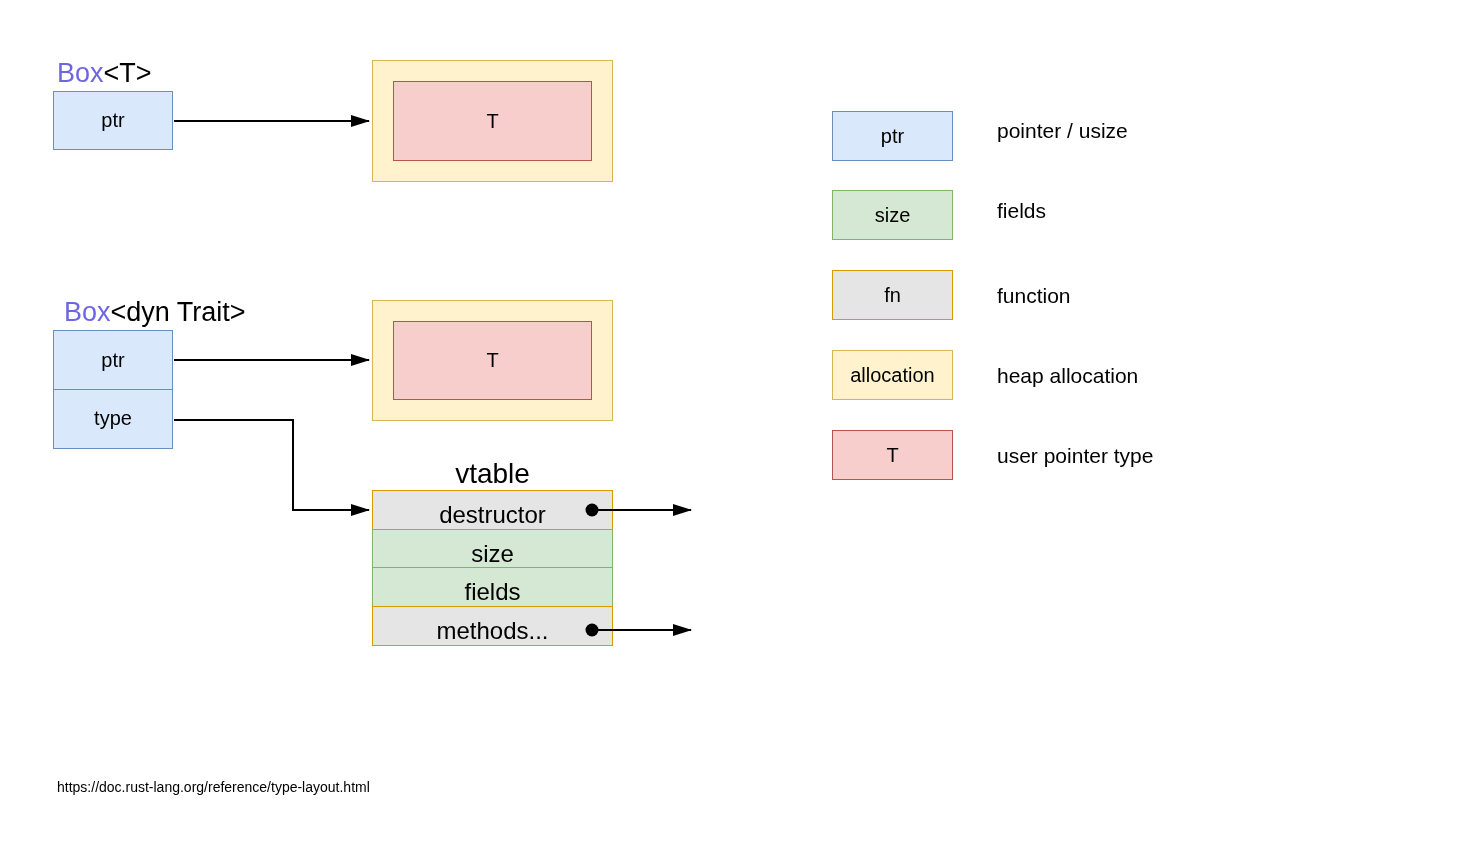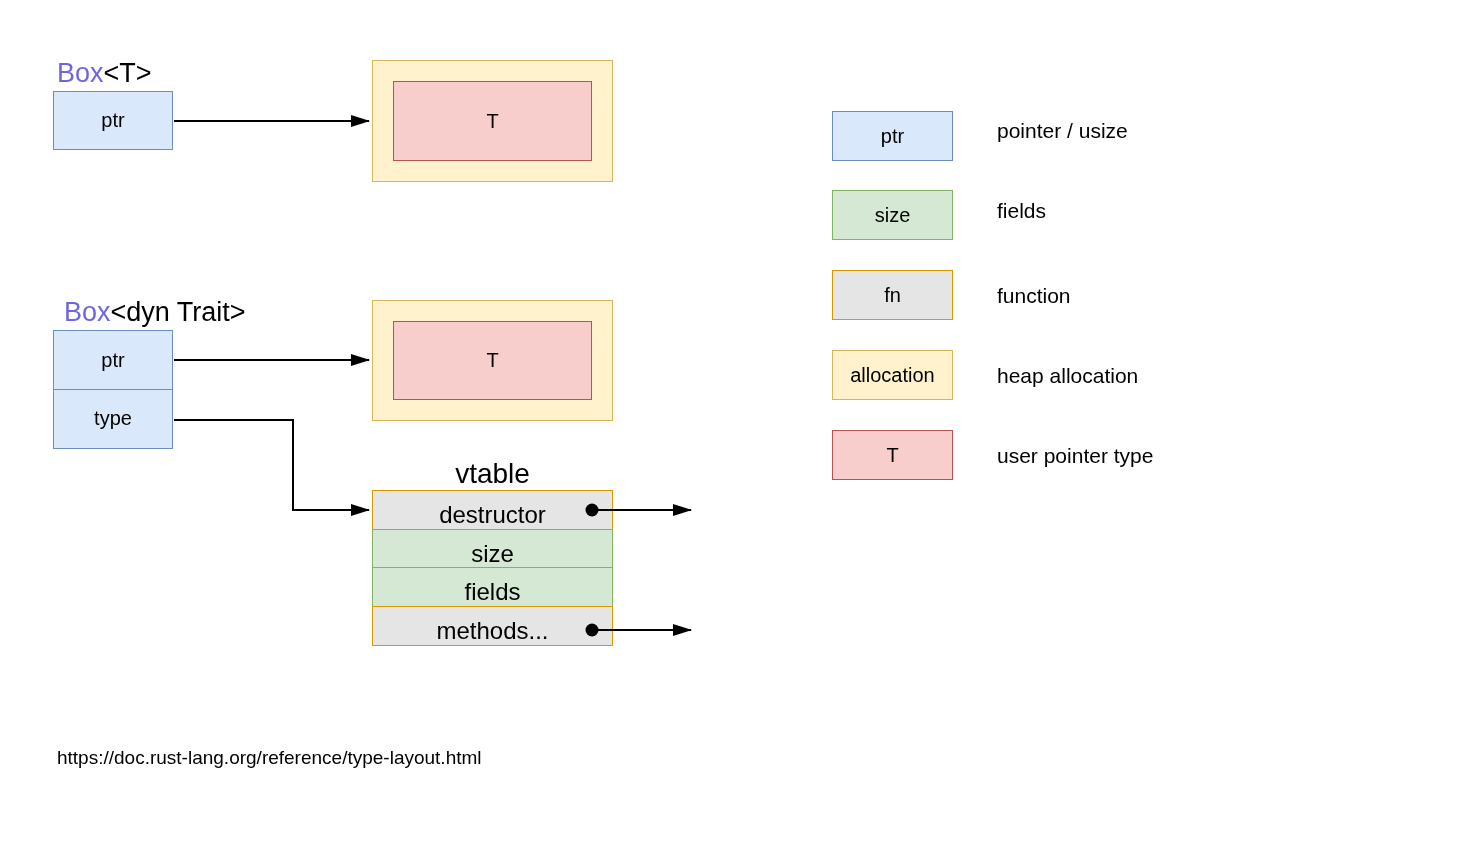--- a/index.html
+++ b/index.html
@@ -49,21 +49,21 @@
   .vtable-row + .vtable-row { margin-top: -1.5px; }
 
   
   .legend-swatch {
     width: 121px; height: 50px;
     display: flex; align-items: center; justify-content: center;
     font-size: 20px; box-sizing: border-box;
   }
   .legend-label { font-size: 21px; white-space: nowrap; }
 
-  .footer-url { font-size: 19px; white-space: nowrap; }
+  .footer-url { font-size: 14px; white-space: nowrap; margin-top: 32px; }
 
   svg.connectors {
     position: absolute; left: 0; top: 0;
     pointer-events: none;
   }
   svg.connectors line, svg.connectors polyline {
     stroke: #000000; stroke-width: 2; fill: none;
   }
   svg.connectors circle { fill: #000000; stroke: none; }
 </style>

